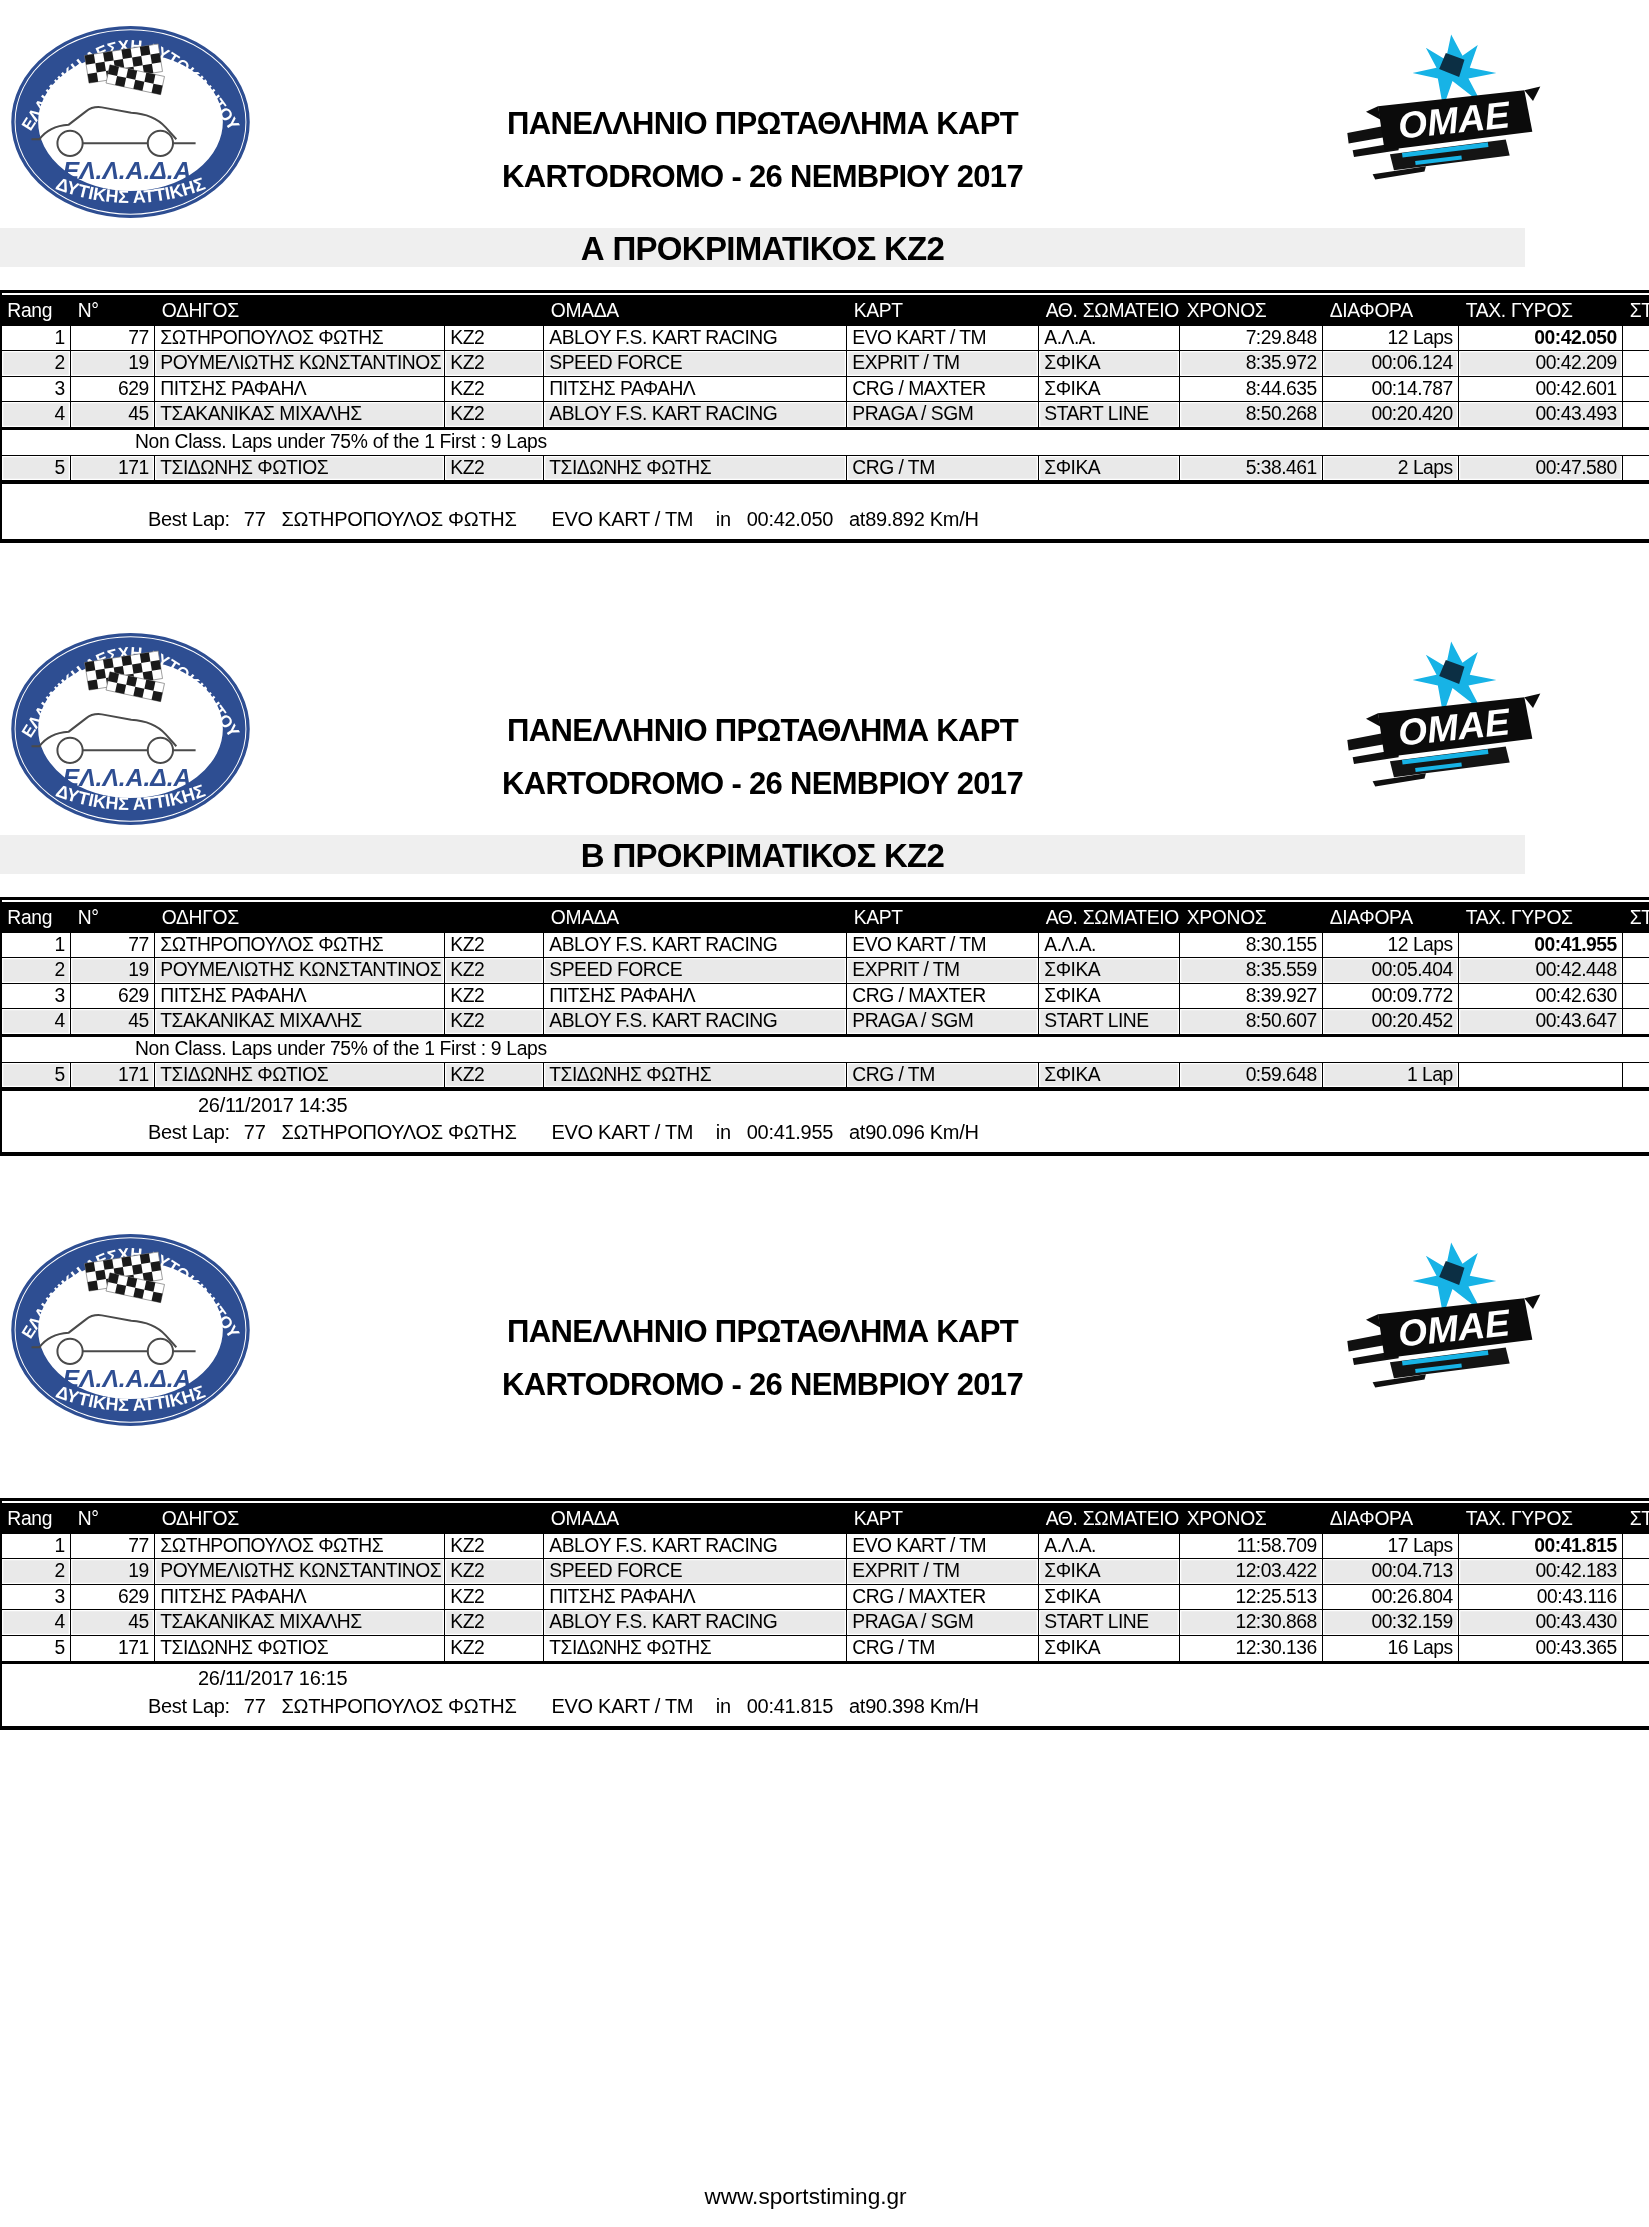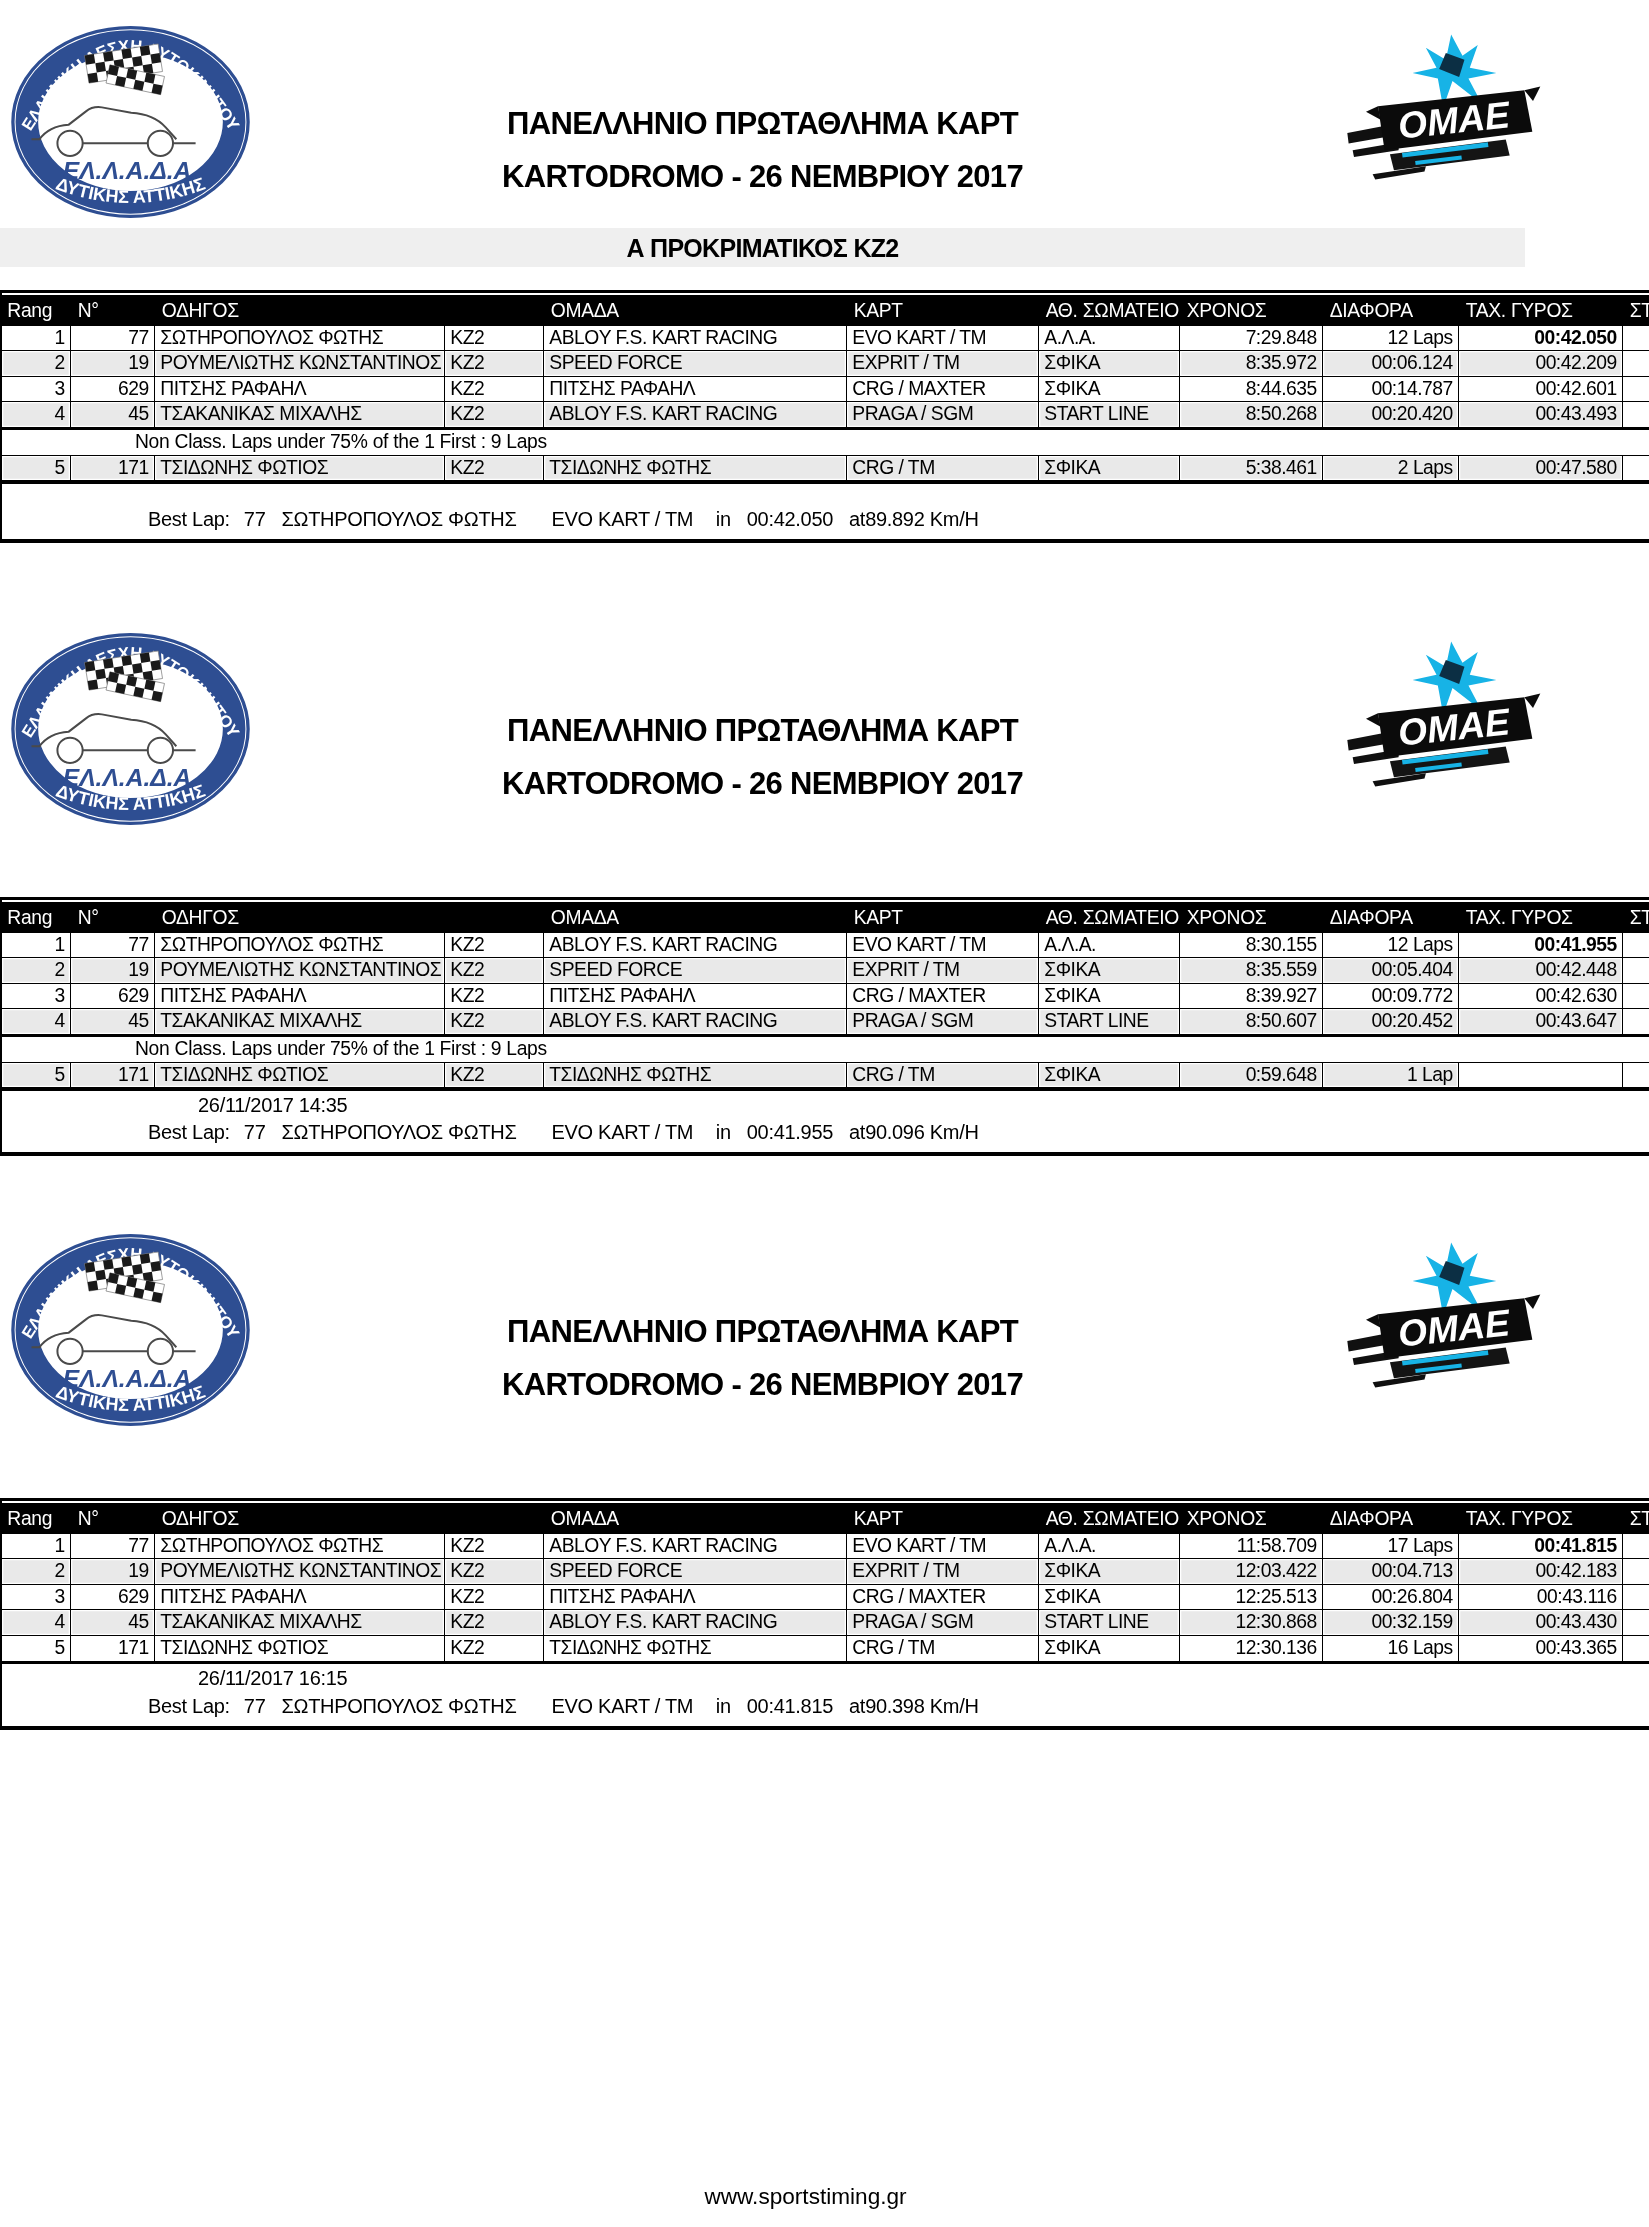--- a/index.html
+++ b/index.html
@@ -10,21 +10,21 @@
   .sect{position:absolute;left:0;width:1650px;height:602px;}
 
   .ellada{position:absolute;left:10px;top:25px;width:241px;height:194px;}
   .omae{position:absolute;left:1346px;top:33px;width:195px;height:160px;}
 
   .titles{position:absolute;top:106px;left:0;width:1525px;text-align:center;}
   .title1,.title2{font-size:31px;font-weight:bold;letter-spacing:-0.7px;white-space:nowrap;}
   .title2{margin-top:17.3px;text-align:center;}
 
   .banner{position:absolute;top:228px;left:0;width:1525px;height:39px;background:#efefef;
-          font-size:25px;font-weight:bold;text-align:center;line-height:41px;letter-spacing:-0.7px;}
+          font-size:33px;font-weight:bold;text-align:center;line-height:41px;letter-spacing:-0.7px;}
 
   .tframe{position:absolute;left:0;top:290px;width:1650px;background:#fff;
           border-left:2.7px solid #000;border-bottom:4.7px solid #000;}
   .dl1{height:2.7px;background:#000;}
   .dl2{height:2px;background:#fff;}
   .grid{display:grid;grid-template-columns:69px 84px 290px 99px 303px 192px 141px 143px 136px 164px 80px;}
   .band{height:31px;background:#000;color:#fff;}
   .hcell{padding:0 6.7px;line-height:31px;font-size:19.3px;white-space:nowrap;overflow:visible;letter-spacing:-0.3px;}
   .hcell.c0{padding-left:5.3px;}
   .trow{height:24.6px;border-top:1.3px solid #000;}
@@ -230,20 +230,21 @@
     <svg class="ellada" viewBox="0 0 362 292">
         <use href="#sym-ellada"></use>
       </svg>
     <div class="titles">
       <div class="title1">ΠΑΝΕΛΛΗΝΙΟ ΠΡΩΤΑΘΛΗΜΑ ΚΑΡΤ</div>
       <div class="title2">KARTODROMO - 26 ΝΕΜΒΡΙΟΥ 2017</div>
     </div>
     <svg class="omae" viewBox="0 0 293 240">
         <use href="#sym-omae"></use>
       </svg>
+    <div class="banner">Β ΠΡΟΚΡΙΜΑΤΙΚΟΣ ΚΖ2</div>
     <div class="tframe">
         <div class="dl1"></div>
         <div class="dl2"></div>
         <div class="grid band">
           <div class="hcell c0">Rang</div>
           <div class="hcell c1">N°</div>
           <div class="hcell c2">ΟΔΗΓΟΣ</div>
           <div class="hcell c3"></div>
           <div class="hcell c4">ΟΜΑΔΑ</div>
           <div class="hcell c5">ΚΑΡΤ</div>

